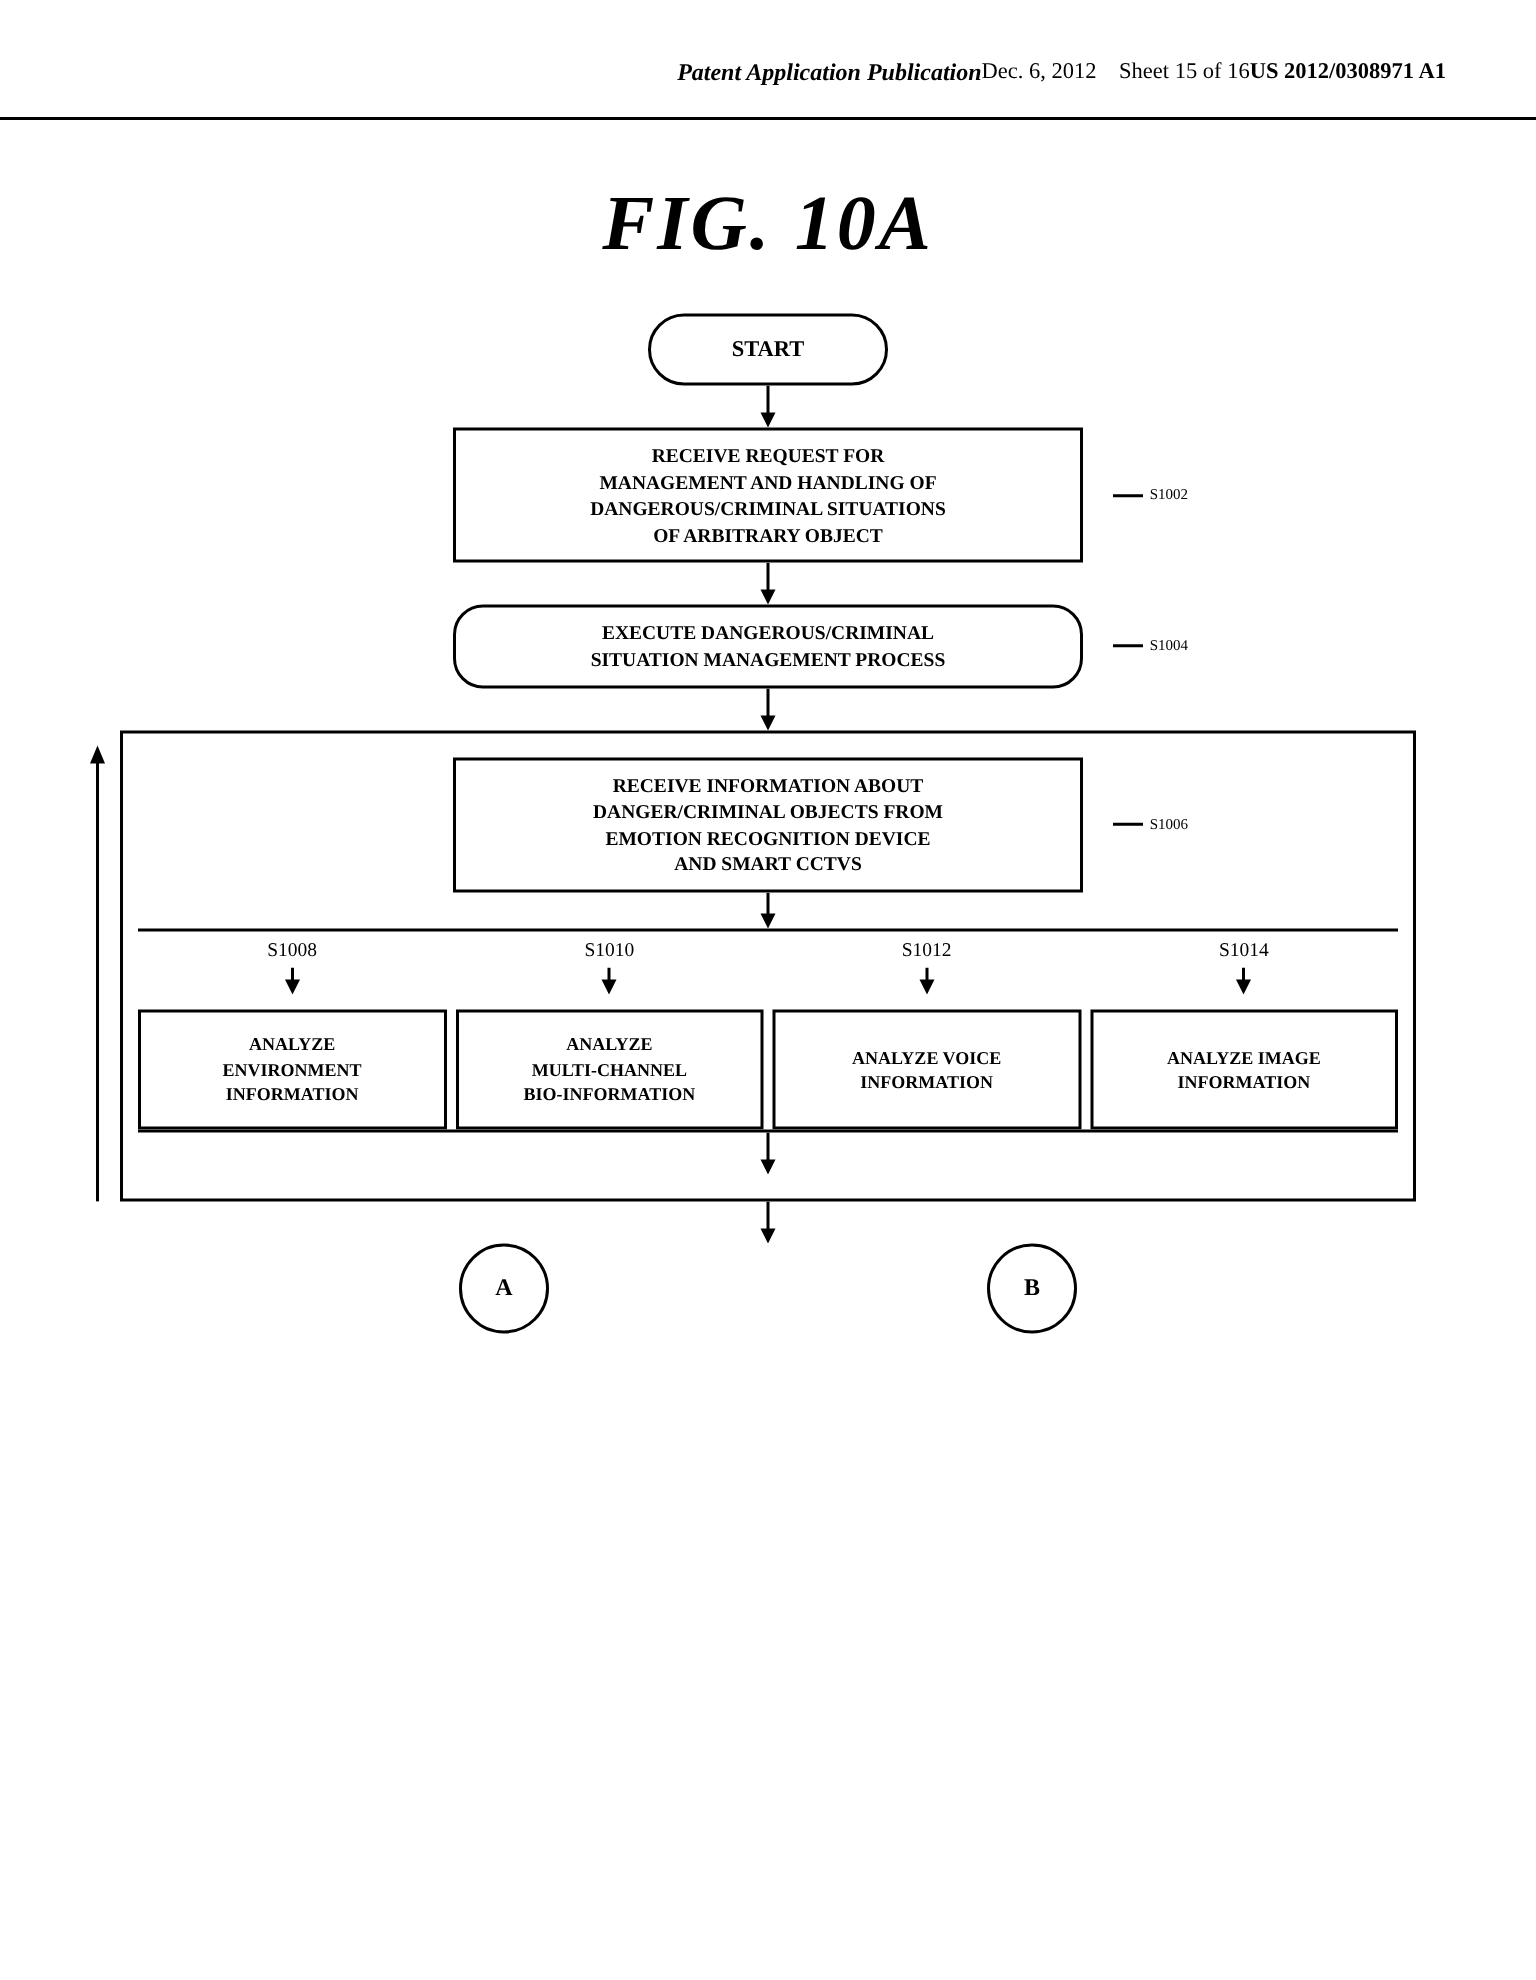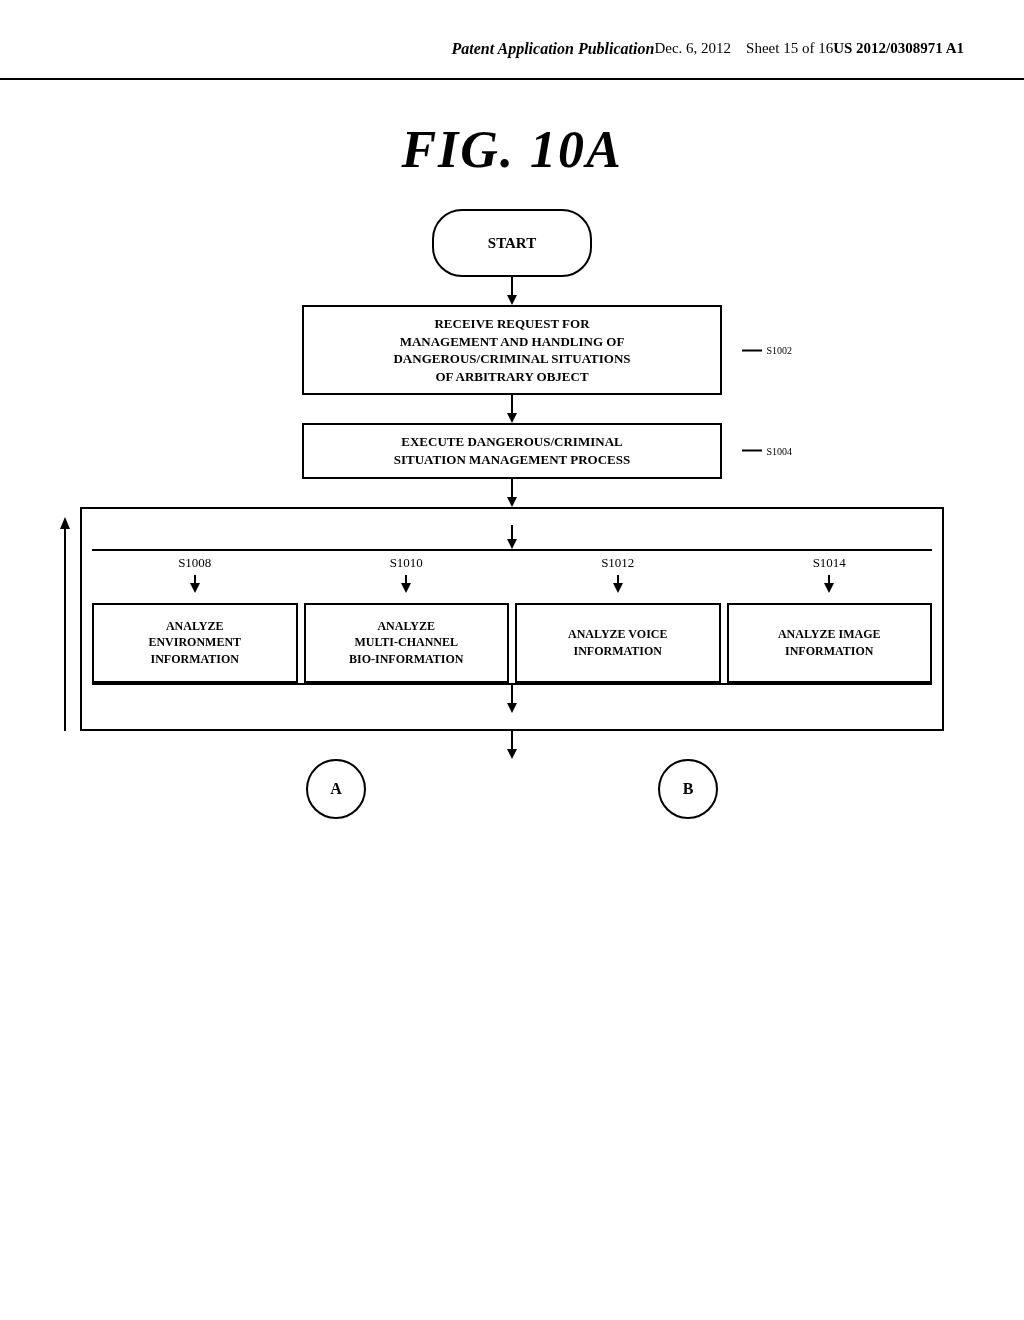--- a/index.html
+++ b/index.html
@@ -195,21 +195,21 @@
   <div class="header-right">
     <span>US 2012/0308971 A1</span>
   </div>
 </div>
 
 <div class="figure-title">FIG. 10A</div>
 
 <div class="main-content">
 
   <div class="row-center">
-    <div class="fc-box fc-rounded" style="width:160px; padding: 22px 20px; font-size:15px;">START</div>
+    <div class="fc-box fc-rounded" style="width:160px; padding: 12px 20px; font-size:15px;">START</div>
   </div>
 
   <div class="arr">
     <svg width="20" height="28">
         <line x1="10" y1="0" x2="10" y2="20" stroke="#000" stroke-width="2"></line>
         <polygon points="5,18 15,18 10,28" fill="#000"></polygon>
       </svg>
   </div>
 
   <div class="center-box-wrap">
@@ -224,36 +224,45 @@
 
   <div class="arr">
     <svg width="20" height="28">
         <line x1="10" y1="0" x2="10" y2="20" stroke="#000" stroke-width="2"></line>
         <polygon points="5,18 15,18 10,28" fill="#000"></polygon>
       </svg>
   </div>
 
   <div class="center-box-wrap">
     <div class="center-box-inner" style="width:420px; position:relative;">
-      <div class="fc-box" style="white-space: pre-line; font-size:13px;">EXECUTE DANGEROUS/CRIMINAL
+      <div class="fc-box" style="white-space: pre-line; font-size:13px;border-radius:20px;">EXECUTE DANGEROUS/CRIMINAL
 SITUATION MANAGEMENT PROCESS</div>
       <div class="step-right">S1004</div>
     </div>
   </div>
 
   <div class="arr">
     <svg width="20" height="28">
         <line x1="10" y1="0" x2="10" y2="20" stroke="#000" stroke-width="2"></line>
         <polygon points="5,18 15,18 10,28" fill="#000"></polygon>
       </svg>
   </div>
 
   <div style="position:relative;">
     <div class="outer-box">
 
+      <div class="center-box-wrap">
+        <div class="center-box-inner" style="width:420px; position:relative;">
+          <div class="fc-box" style="white-space: pre-line; font-size:13px;">RECEIVE INFORMATION ABOUT
+DANGER/CRIMINAL OBJECTS FROM
+EMOTION RECOGNITION DEVICE
+AND SMART CCTVS</div>
+          <div class="step-right">S1006</div>
+        </div>
+      </div>
 
       <div class="arr">
         <svg width="20" height="24">
             <line x1="10" y1="0" x2="10" y2="16" stroke="#000" stroke-width="2"></line>
             <polygon points="5,14 15,14 10,24" fill="#000"></polygon>
           </svg>
       </div>
 
       <div style="display:flex; justify-content:center; margin-bottom:0;">
         <div style="width:100%; height:2px; background:#000; position:relative; top:0;"></div>

